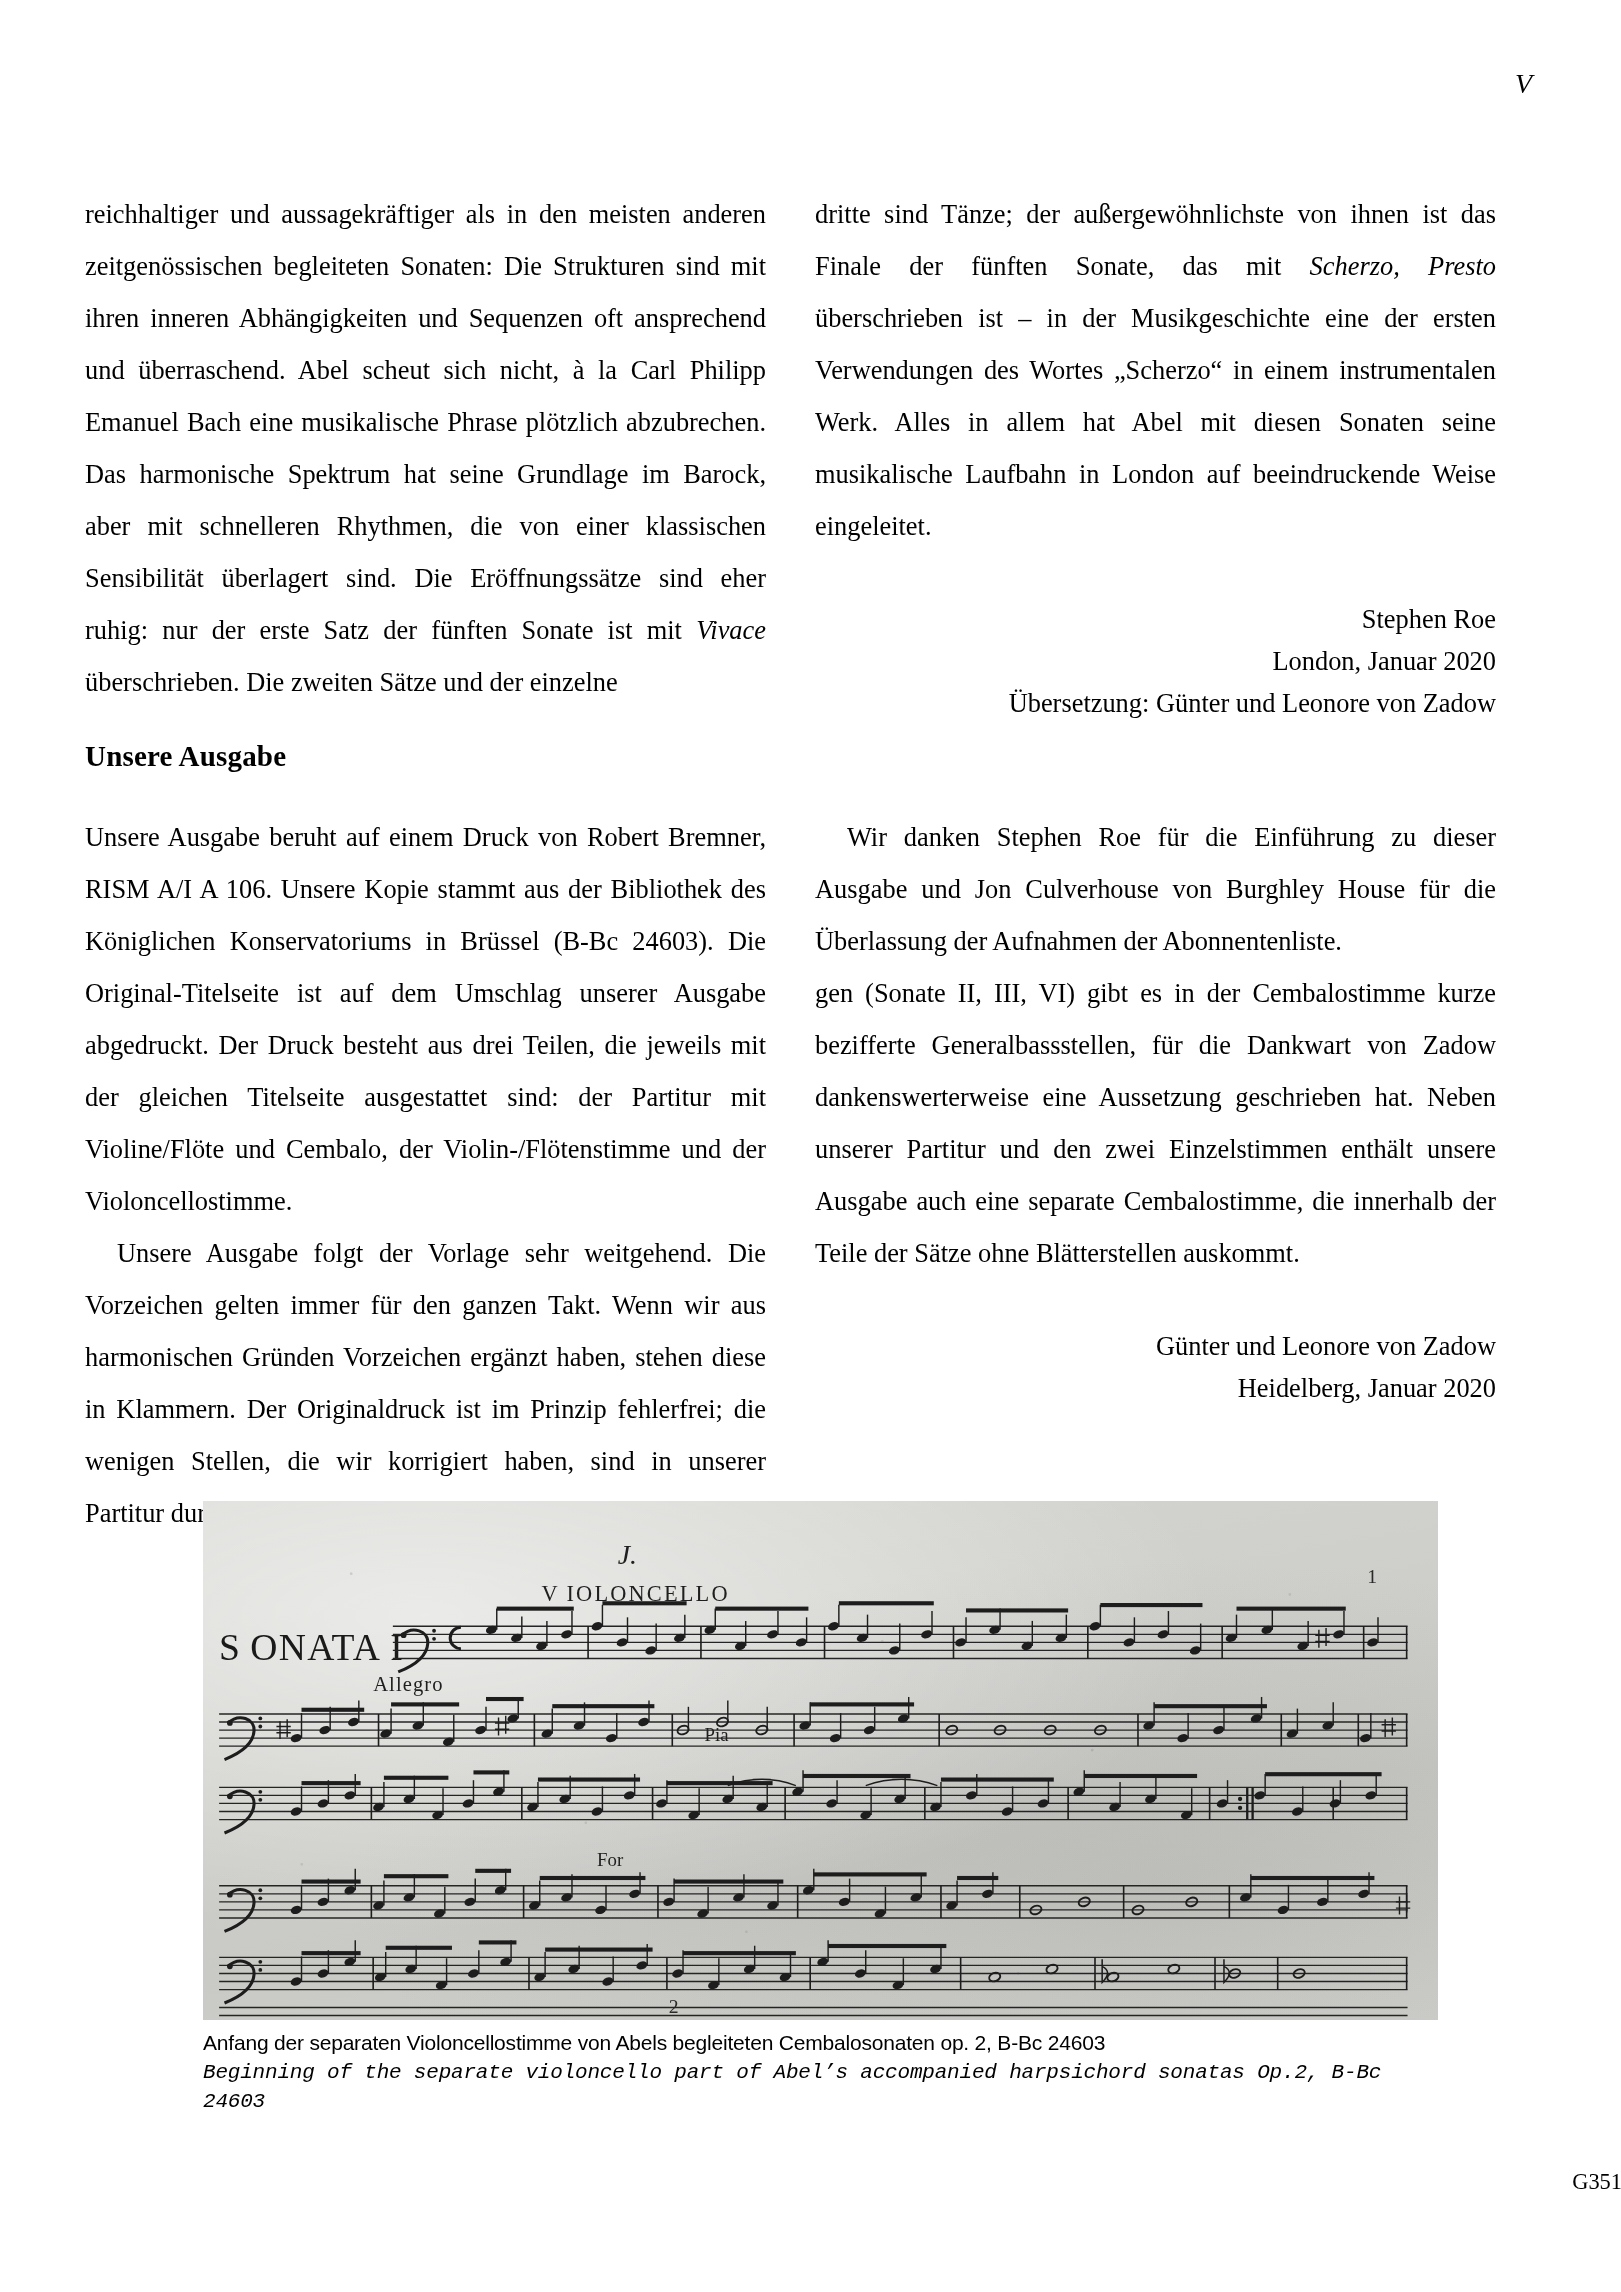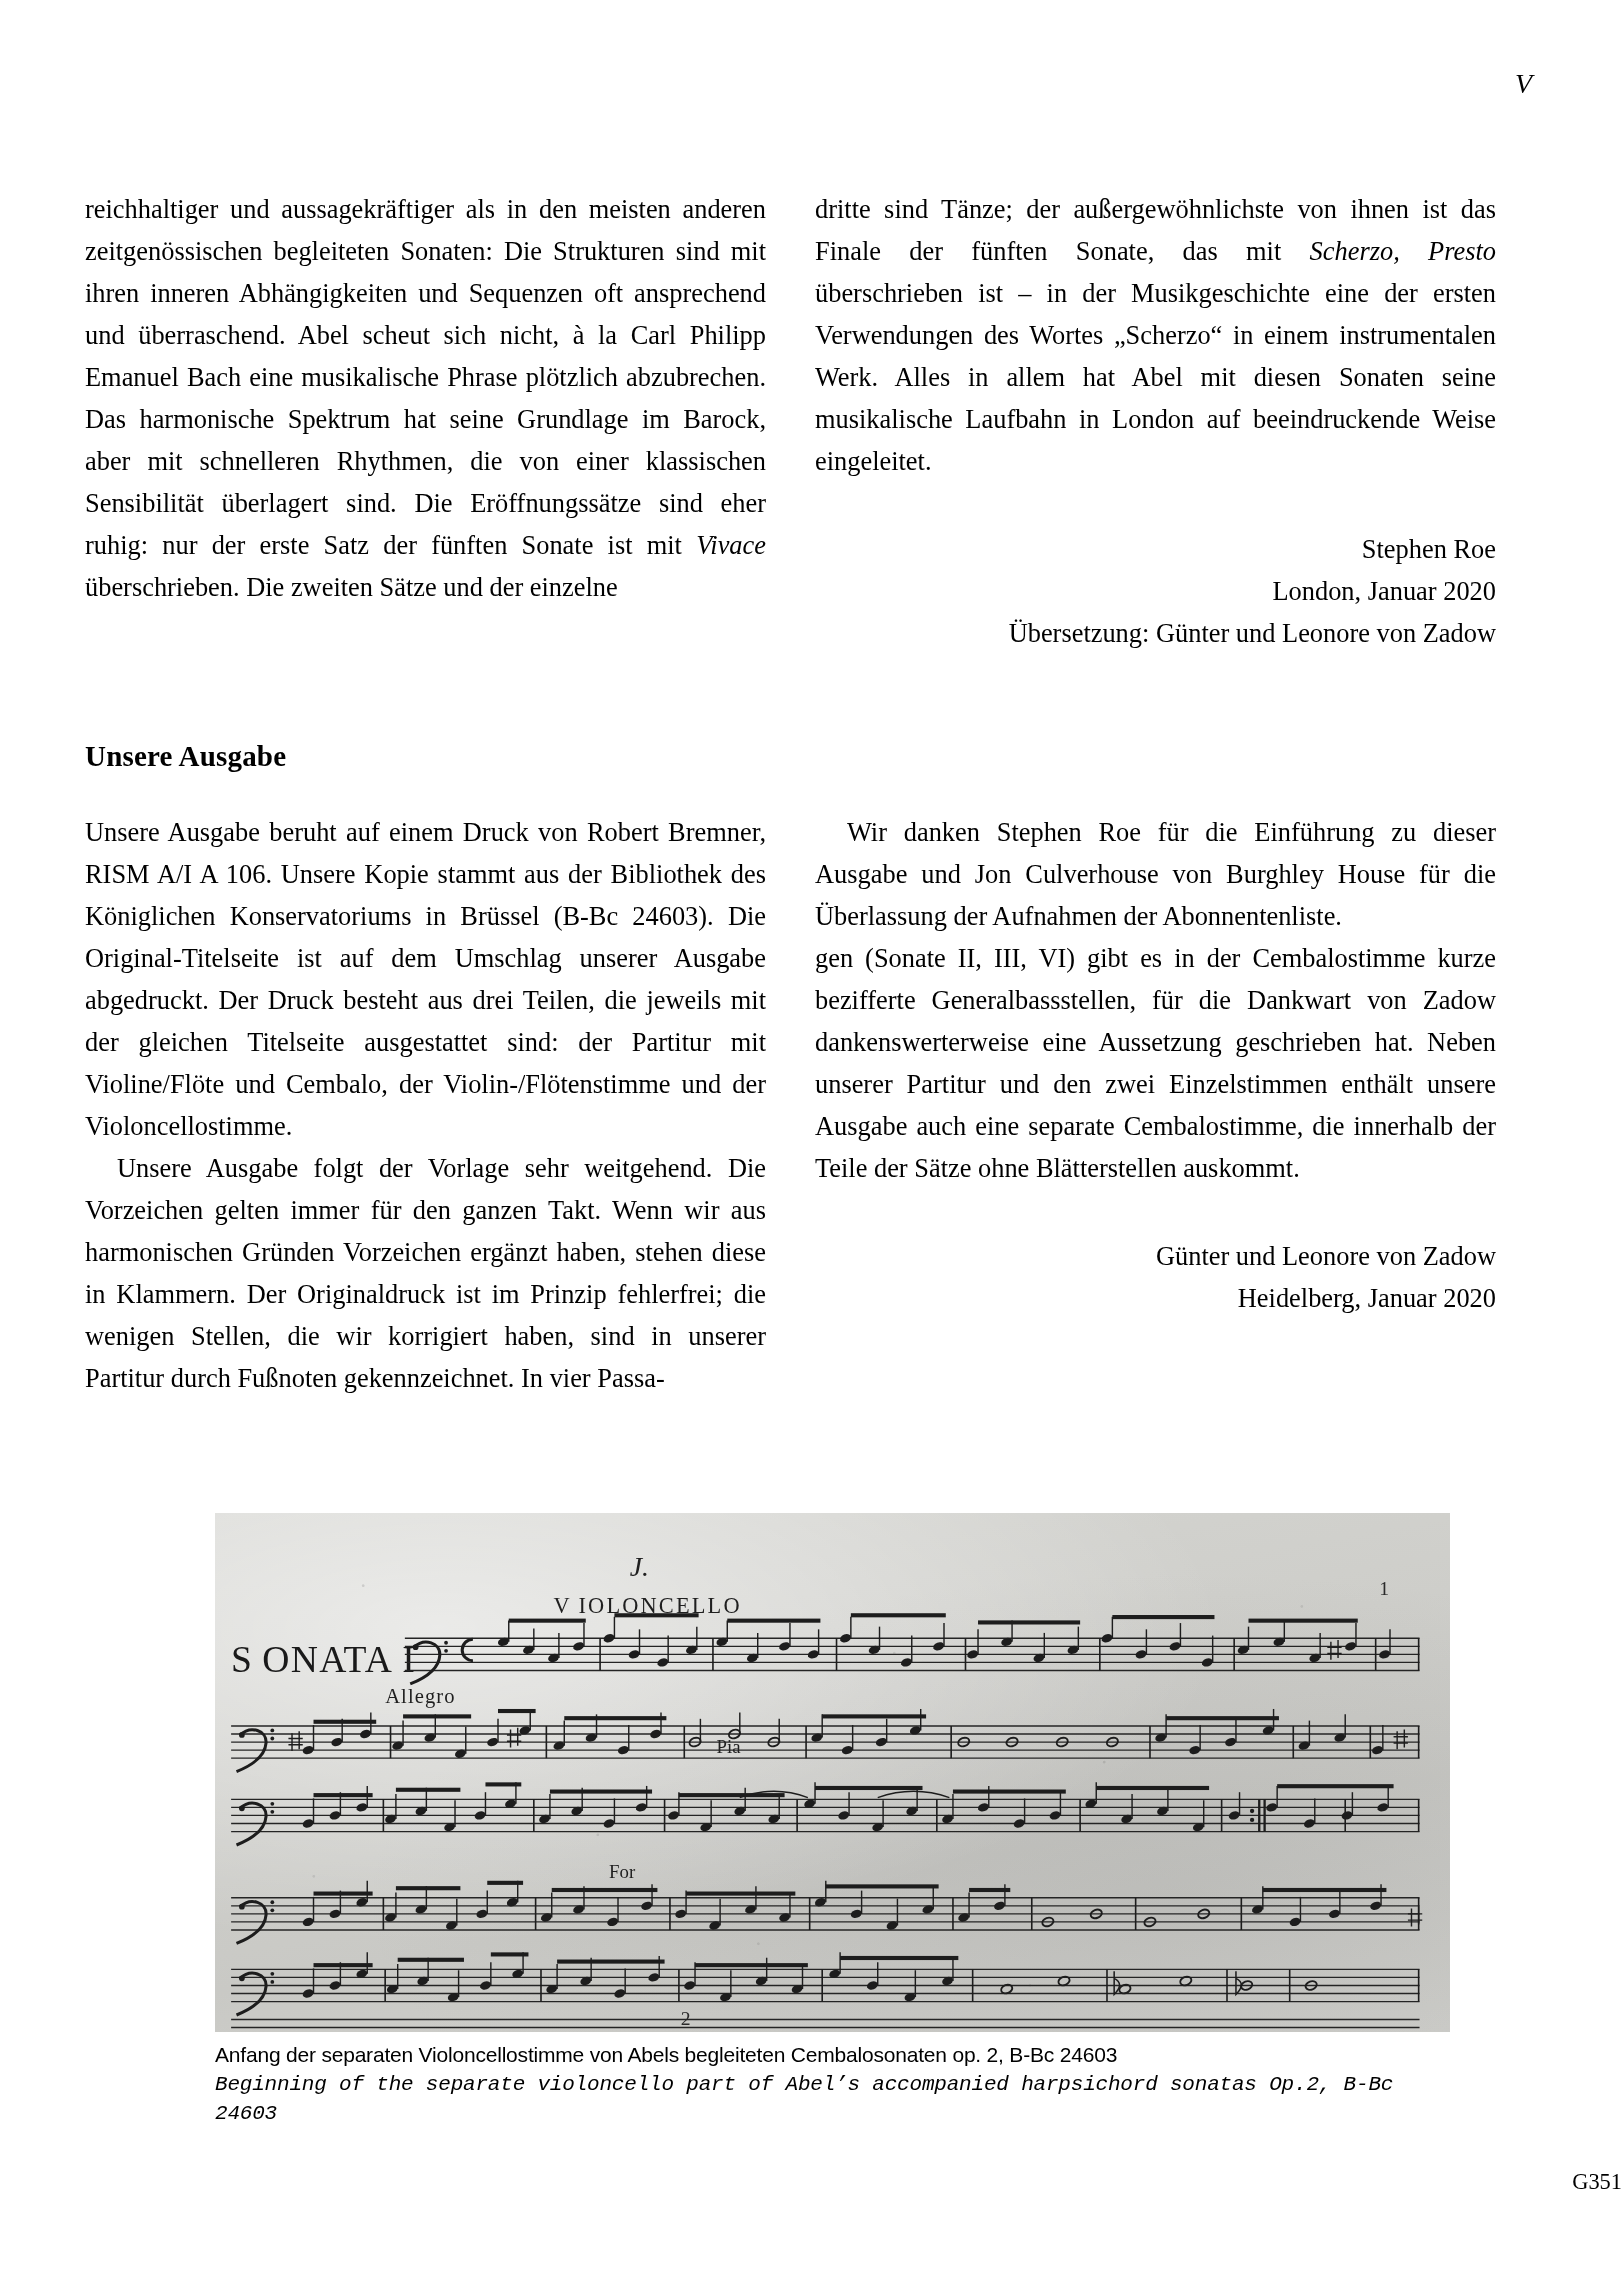--- a/index.html
+++ b/index.html
@@ -43,21 +43,21 @@
   .columns.block-two { top: 811px; }
 
   .col {
     width: 681px;
     flex: 0 0 681px;
   }
 
   p.body {
     margin: 0;
     font-size: 26.4px;
-    line-height: 42px;
+    line-height: 52px;
     text-align: justify;
     text-justify: inter-word;
     hyphens: manual;
     -webkit-hyphens: manual;
   }
   p.body.indent { text-indent: 32px; }
   p.body .ital { font-style: italic; }
 
   .sig {
     margin: 0;
@@ -169,21 +169,21 @@
       <p class="body indent">Wir danken Stephen Roe für die Einführung zu dieser Ausgabe und Jon Culverhouse von Burghley House für die Überlassung der Aufnahmen der Abonnentenliste.</p>
       <p class="body">gen (Sonate II, III, VI) gibt es in der Cembalostimme kurze bezifferte Generalbassstellen, für die Dankwart von Zadow dankenswerterweise eine Aussetzung geschrieben hat. Neben unserer Partitur und den zwei Einzelstimmen enthält unsere Ausgabe auch eine separate Cembalostimme, die innerhalb der Teile der Sätze ohne Blätterstellen auskommt.</p>
 
       <div class="sig-block tight">
         <p class="sig">Günter und Leonore von Zadow</p>
         <p class="sig">Heidelberg, Januar 2020</p>
       </div>
     </div>
   </div>
 
-  <figure class="figure" style="margin:16px;">
+  <figure class="figure" style="margin:4px;">
 
     <div class="plate">
       <svg class="plate-svg" viewBox="0 0 1379 580" preserveAspectRatio="none">
         <defs>
           <g id="qn">
             <ellipse cx="0" cy="0" rx="6.2" ry="4.4" transform="rotate(-20)" fill="#1d1d1d"></ellipse>
           </g>
           <g id="hn">
             <ellipse cx="0" cy="0" rx="6.4" ry="4.6" transform="rotate(-20)" fill="none" stroke="#1d1d1d" stroke-width="2.1"></ellipse>
           </g>

